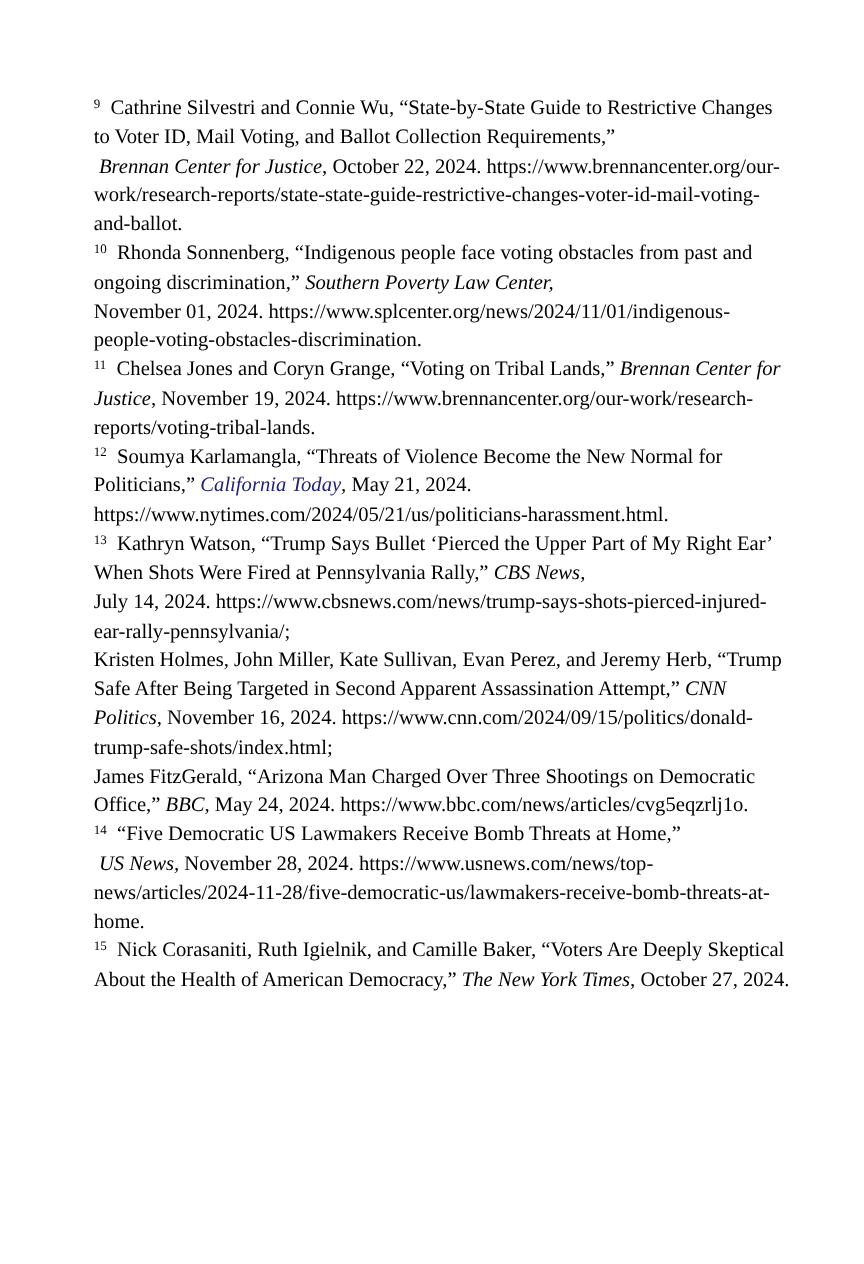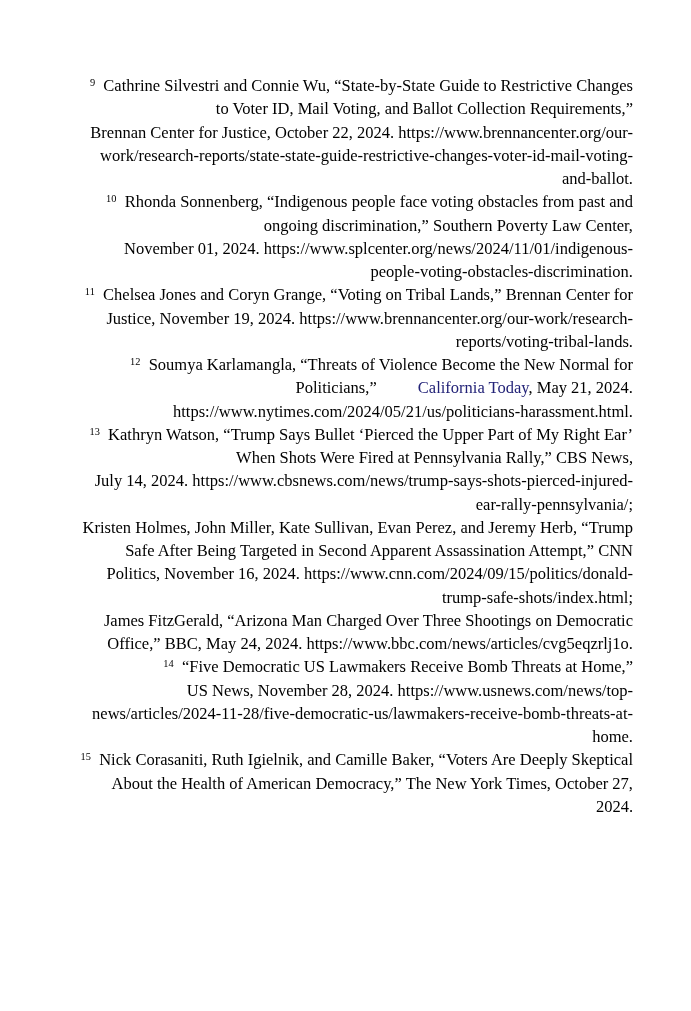--- a/index.html
+++ b/index.html
@@ -18,37 +18,37 @@
   }
   .footnotes {
     font-family: "Liberation Serif", "DejaVu Serif", serif;
     font-size: 16.5px;
     line-height: 23.25px;
     color: #000000;
     white-space: pre-wrap;
     overflow-wrap: anywhere;
     word-break: normal;
     width: 558px;
-    text-align: right;
+    text-align: left;
   }
   .footnote { margin: 0; padding: 0; }
   sup.fn-num {
     font-size: 0.63em;
     line-height: 0;
     vertical-align: baseline;
     position: relative;
     top: -0.48em;
   }
   .seg-normal { font-style: normal; }
-  .seg-italic { }
+  .seg-italic { font-style: italic; }
   .seg-link-italic {
+    font-style: italic;
     color: #222277;
     text-decoration: none;
     cursor: pointer;
-    margin-left: 37px;
   }
 </style>
 </head>
 <body>
 
 <div class="page" style="background: rgb(255, 255, 255);">
   <div class="footnotes" style="color: rgb(0, 0, 0);"><div class="footnote"><sup class="fn-num">9</sup><span class="seg-normal">  Cathrine Silvestri and Connie Wu, “State-by-State Guide to Restrictive Changes to Voter ID, Mail Voting, and Ballot Collection Requirements,”
  </span><span class="seg-italic">Brennan Center for Justice</span><span class="seg-normal">, October 22, 2024. https://www.brennancenter.org/our-work/research-reports/state-state-guide-restrictive-changes-voter-id-mail-voting-and-ballot.</span></div><div class="footnote"><sup class="fn-num">10</sup><span class="seg-normal">  Rhonda Sonnenberg, “Indigenous people face voting obstacles from past and ongoing discrimination,” </span><span class="seg-italic">Southern Poverty Law Center,</span><span class="seg-normal">
 November 01, 2024. https://www.splcenter.org/news/2024/11/01/indigenous-people-voting-obstacles-discrimination.</span></div><div class="footnote"><sup class="fn-num">11</sup><span class="seg-normal">  Chelsea Jones and Coryn Grange, “Voting on Tribal Lands,” </span><span class="seg-italic">Brennan Center for Justice</span><span class="seg-normal">, November 19, 2024. https://www.brennancenter.org/our-work/research-reports/voting-tribal-lands.</span></div><div class="footnote"><sup class="fn-num">12</sup><span class="seg-normal">  Soumya Karlamangla, “Threats of Violence Become the New Normal for Politicians,” </span><span class="seg-link-italic" style="color: rgb(34, 34, 119);">California Today</span><span class="seg-normal">, May 21, 2024. https://www.nytimes.com/2024/05/21/us/politicians-harassment.html.</span></div><div class="footnote"><sup class="fn-num">13</sup><span class="seg-normal">  Kathryn Watson, “Trump Says Bullet ‘Pierced the Upper Part of My Right Ear’ When Shots Were Fired at Pennsylvania Rally,” </span><span class="seg-italic">CBS News</span><span class="seg-normal">,
 July 14, 2024. https://www.cbsnews.com/news/trump-says-shots-pierced-injured-ear-rally-pennsylvania/;

